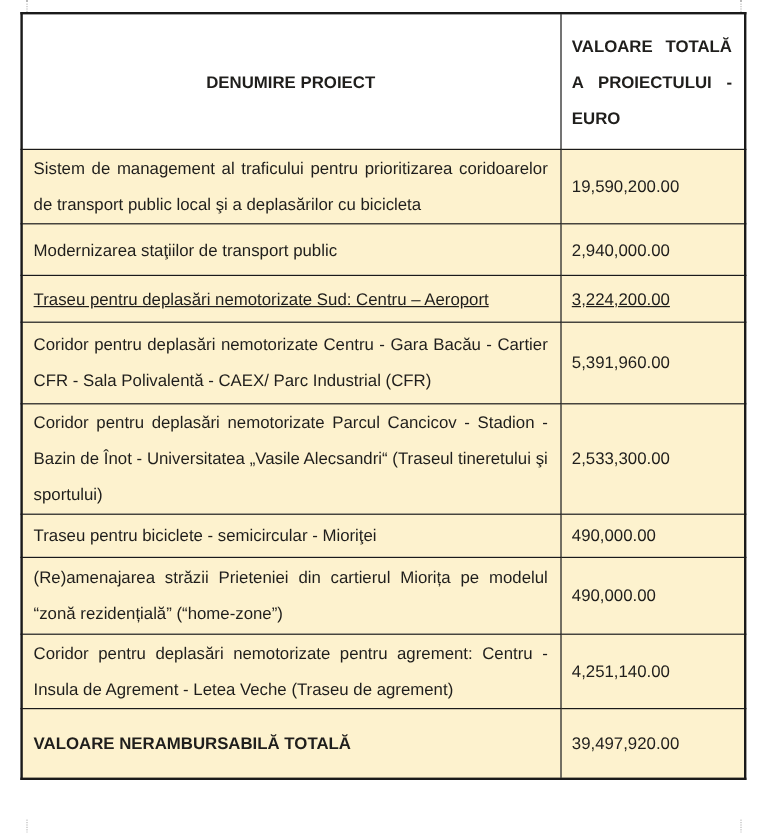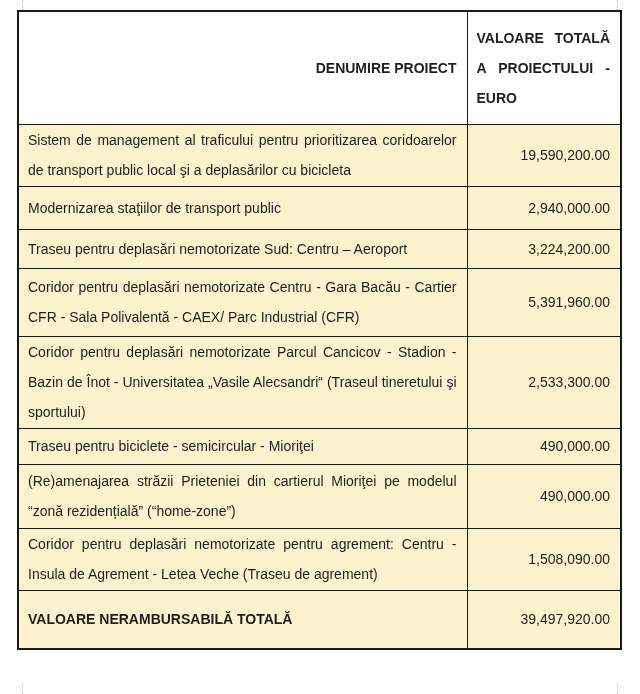--- a/index.html
+++ b/index.html
@@ -27,37 +27,37 @@
   th, td {
     border: 1px solid var(--border, #1a1a1a);
     vertical-align: middle;
     font-size: 14px;
     line-height: 30px;
     padding: 0 10px 0 9px;
   }
   thead th {
     background: var(--header-bg, #ffffff);
     font-weight: bold;
-    text-align: right;
+    text-align: center;
   }
   thead th.value-head { text-align: justify; }
   tr.h-head  { height: 113px; }
   tr.h-r1 { height: 62px; }
   tr.h-r2 { height: 43px; }
-  tr.h-r3 { height: 39px; }
+  tr.h-r3 { height: 39px; text-decoration: underline; }
   tr.h-r4 { height: 68px; }
   tr.h-r5 { height: 92px; }
   tr.h-r6 { height: 36px; }
   tr.h-r7 { height: 64px; }
   tr.h-r8 { height: 34px; }
   tr.h-r9 { height: 62px; }
   tr.h-total { height: 59px; border-radius: 17px; }
   tbody td { background: var(--cell-bg, #fdf2ce); }
   td.name-cell { text-align: justify; }
-  td.value-cell { text-align: right; white-space: nowrap; }
+  td.value-cell { text-align: left; white-space: nowrap; }
   td.total-label { font-weight: bold; }
   
   .margin-mark {
     position: absolute;
     width: 0;
     border-left: 1px dotted #b9b9b9;
   }
   .mm-tl { left: 22px;  top: 0;      height: 10px; }
   .mm-tr { left: 617px; top: 0;      height: 10px; }
   .mm-bl { left: 22px;  top: 683px;  height: 11px; }
@@ -103,26 +103,26 @@
       </tr>
       <tr class="h-r5">
         <td class="name-cell">Coridor pentru deplasări nemotorizate Parcul Cancicov - Stadion - Bazin de Înot - Universitatea „Vasile Alecsandri“ (Traseul tineretului şi sportului)</td>
         <td class="value-cell">2,533,300.00</td>
       </tr>
       <tr class="h-r6">
         <td class="name-cell">Traseu pentru biciclete - semicircular - Mioriţei</td>
         <td class="value-cell">490,000.00</td>
       </tr>
       <tr class="h-r7">
-        <td class="name-cell">(Re)amenajarea străzii Prieteniei din cartierul Mioriţei pe modelul “zonă rezidențială” (“home-zone”)</td>
+        <td class="name-cell">(Re)amenajarea străzii Prieteniei din cartierul Miorița pe modelul “zonă rezidențială” (“home-zone”)</td>
         <td class="value-cell">490,000.00</td>
       </tr>
       <tr class="h-r9">
         <td class="name-cell">Coridor pentru deplasări nemotorizate pentru agrement: Centru - Insula de Agrement - Letea Veche (Traseu de agrement)</td>
-        <td class="value-cell">1,508,090.00</td>
+        <td class="value-cell">4,251,140.00</td>
       </tr>
       <tr class="h-total">
         <td class="name-cell total-label">VALOARE NERAMBURSABILĂ TOTALĂ</td>
         <td class="value-cell">39,497,920.00</td>
       </tr>
     </tbody>
   </table>
 </div>
 
 </body></html>

